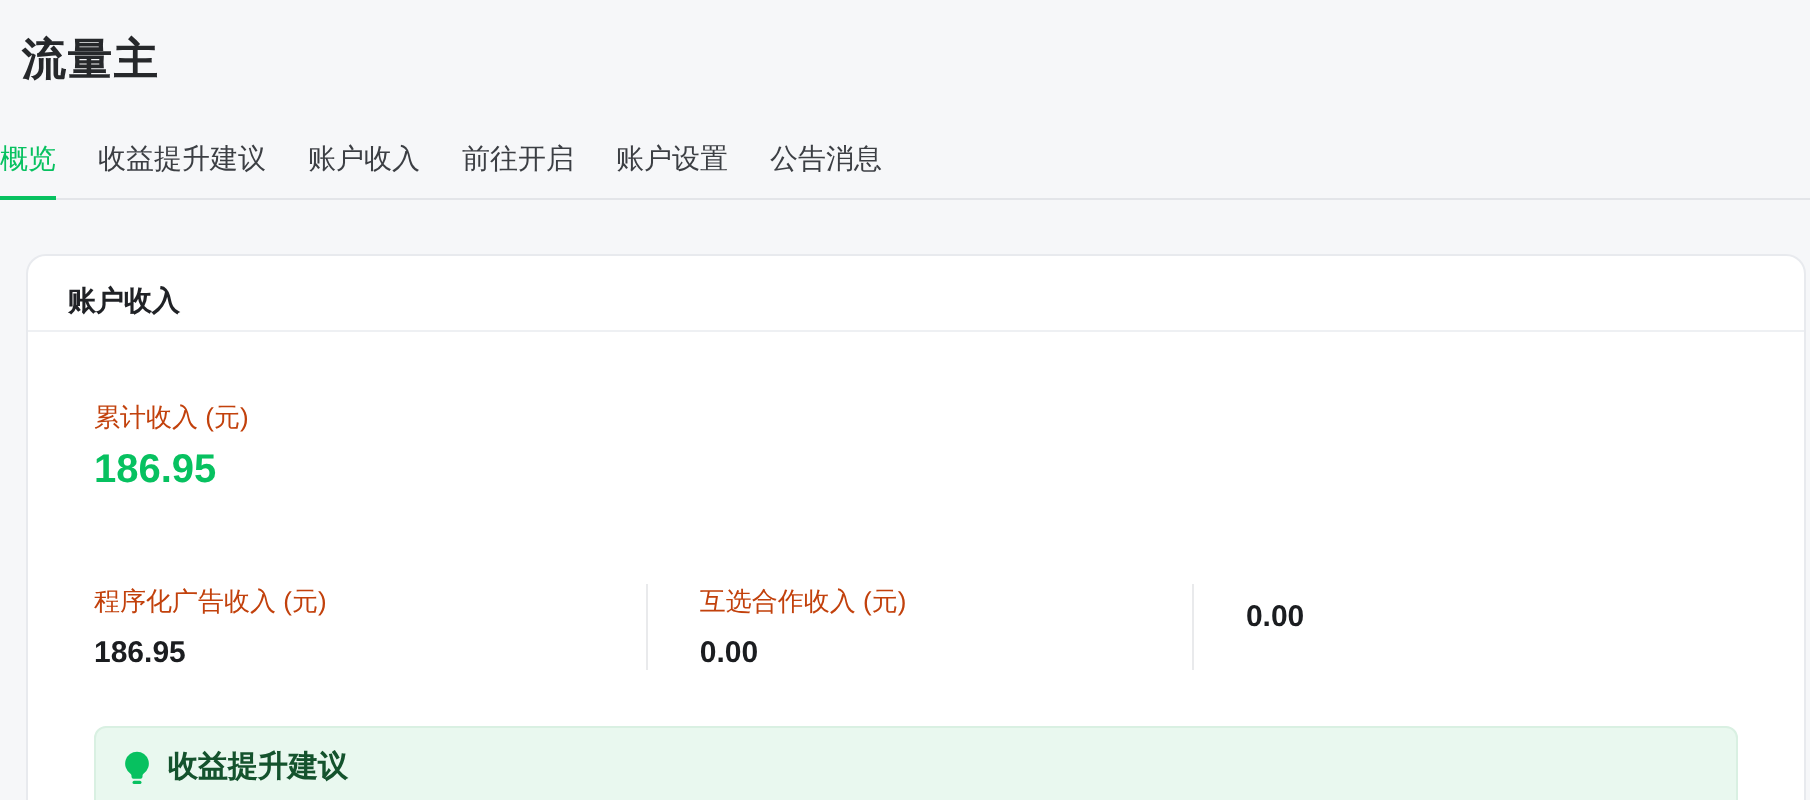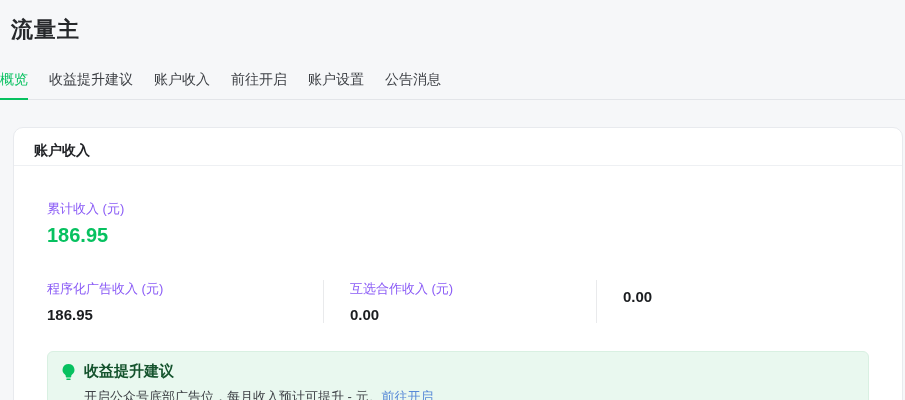--- a/index.html
+++ b/index.html
@@ -50,29 +50,29 @@
     min-height: 300px;
   }
   .card-header {
     padding: 14px 20px 5px;
     font-size: 14px;
     font-weight: bold;
     color: #202226;
     border-bottom: 1px solid #eef0f3;
   }
   .card-body { padding: 34px 33px 30px; }
-  .metric-label { font-size: 13px; color: #8b5cf6; }
+  .metric-label { font-size: 13px; color: #c2410c; }
   .total-value {
     font-size: 20px;
     font-weight: bold;
     color: var(--accent);
     margin-top: 6px;
   }
   .stats { display: flex; margin-top: 33px; }
-  .stat { width: 277px; }
+  .stat { width: 277px; margin-top: 12px; }
   .stat + .stat {
     border-left: 1px solid #e9eaec;
     padding-left: 26px;
     width: 274px;
   }
   .stat-value {
     font-size: 15px;
     font-weight: bold;
     color: #1b1d20;
     margin-top: 8px;

